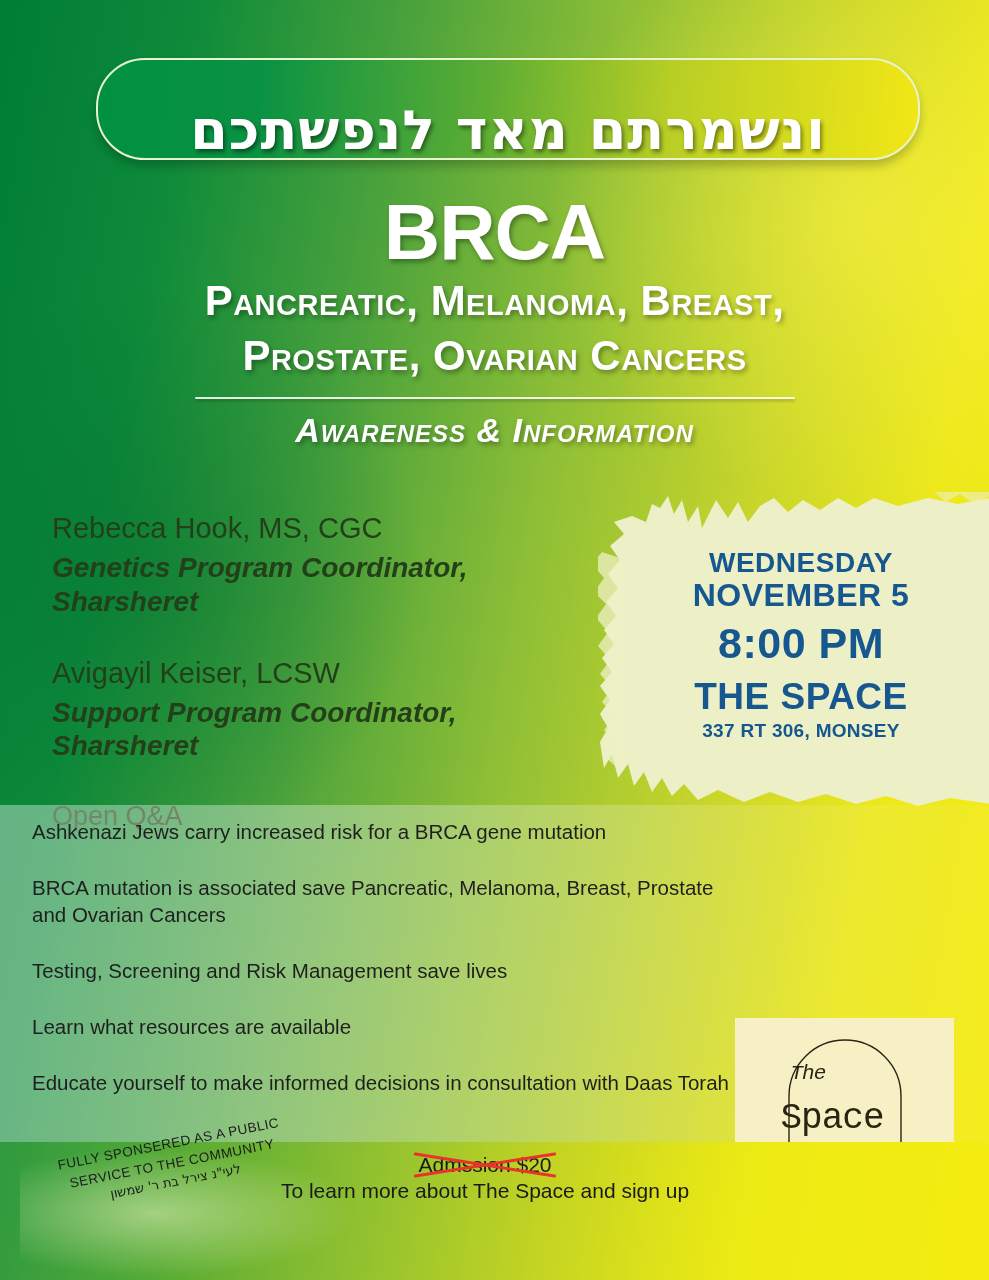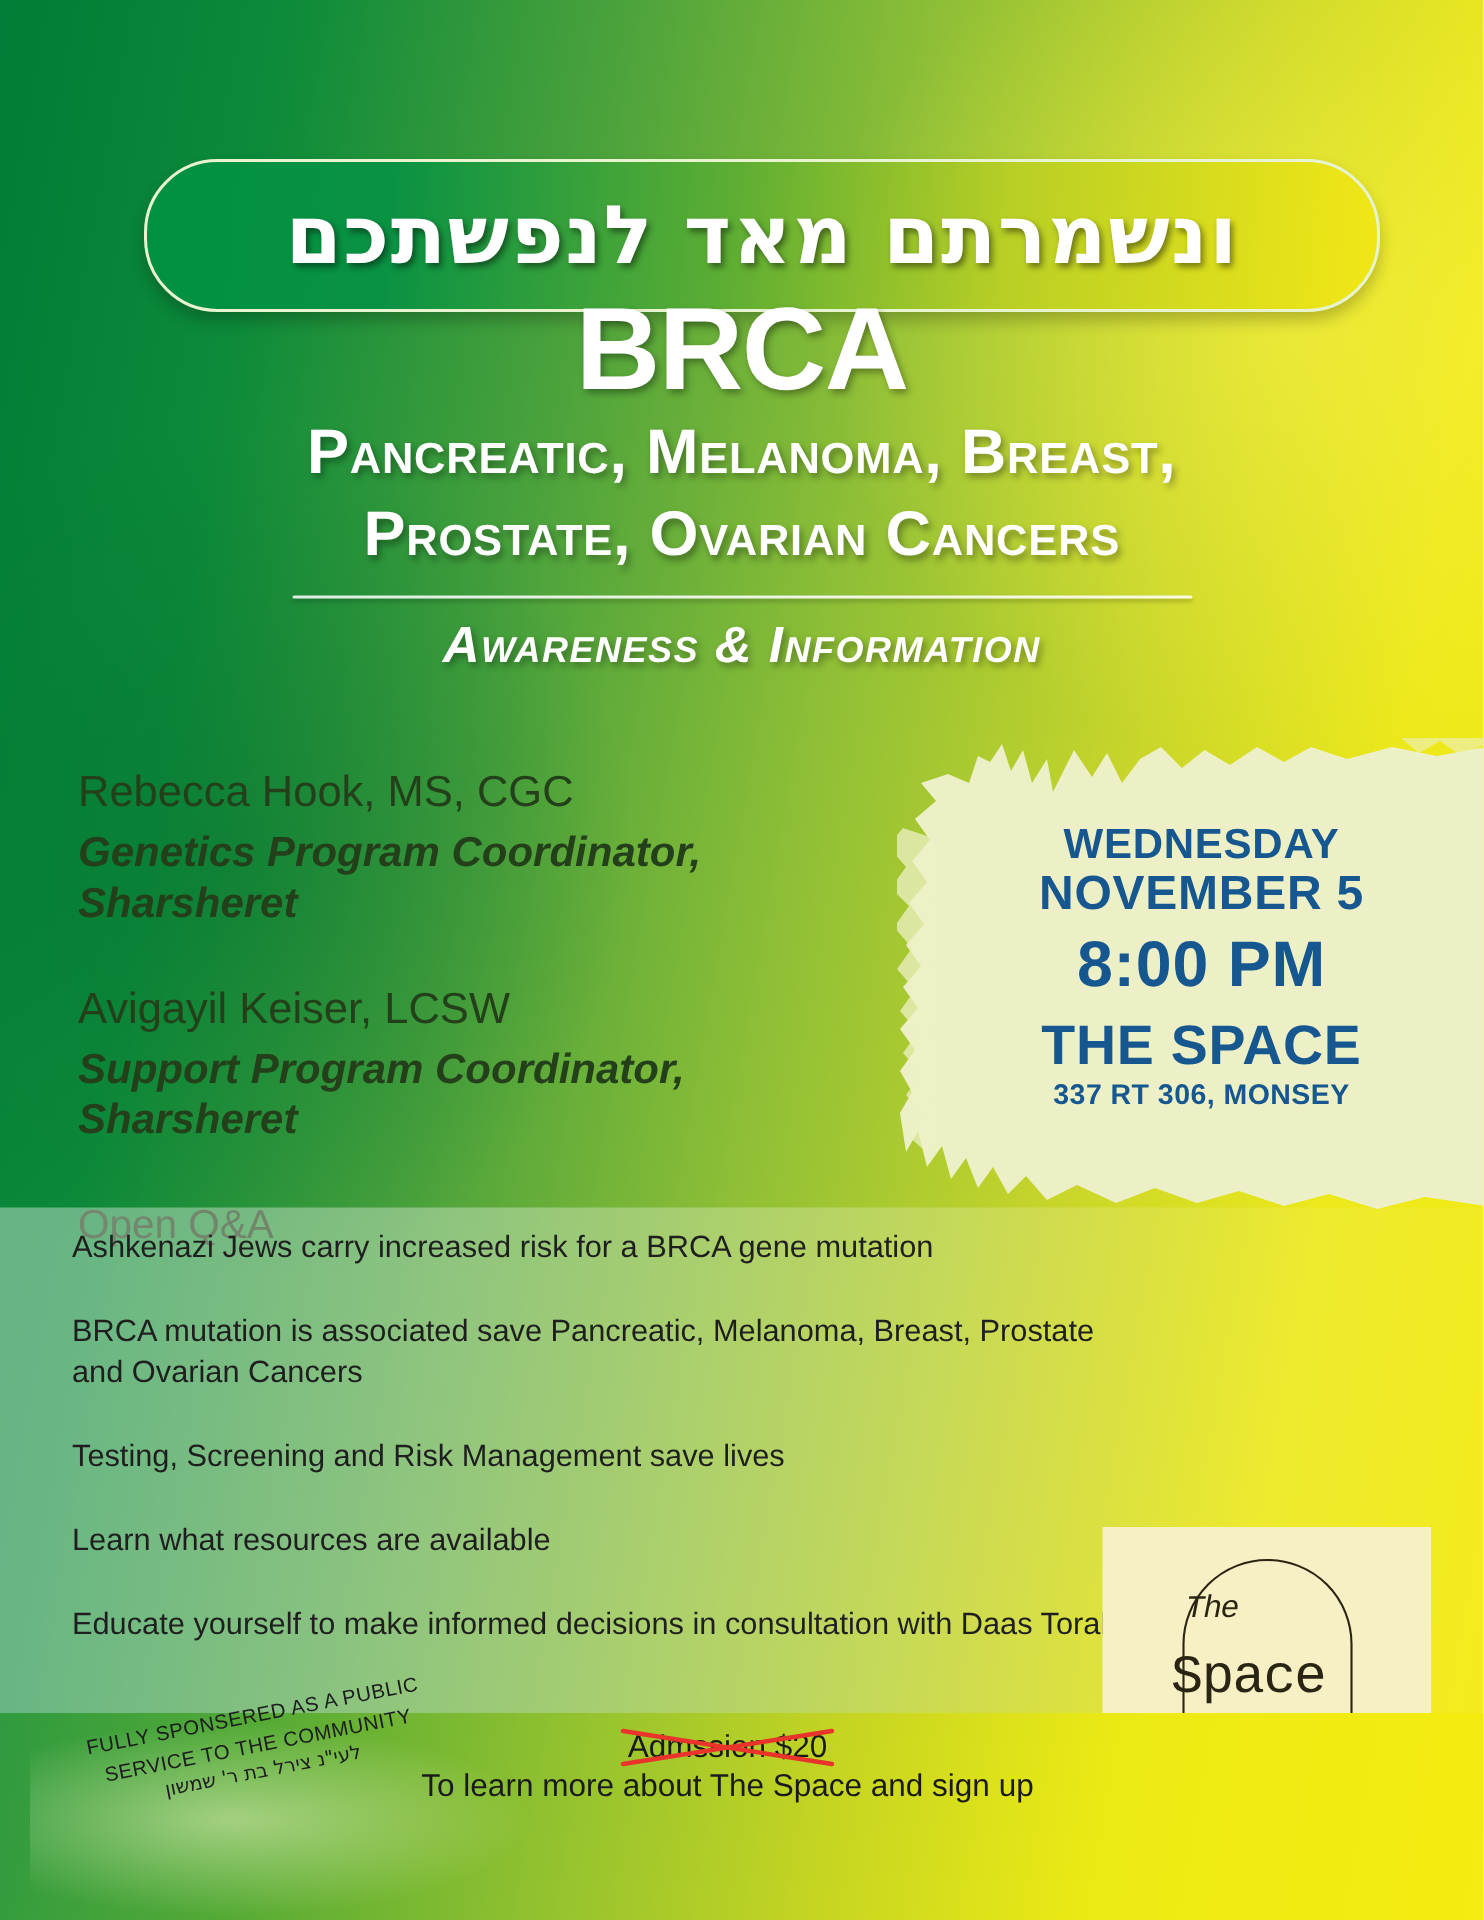--- a/index.html
+++ b/index.html
@@ -21,21 +21,21 @@
   .glowB{position:absolute;left:-12%;top:22%;width:55%;height:45%;
     background:radial-gradient(ellipse at center,rgba(0,110,48,.45),rgba(0,110,48,0) 70%);
     pointer-events:none;}
 
   
   .pill{
     position:absolute;left:96px;top:58px;width:820px;height:98px;
     border-radius:49px;border:2px solid #e8f3d0;
     background:linear-gradient(95deg,#009140 0%,#0a9243 20%,#5fae33 48%,#b9cf25 70%,#f2e716 100%);
     box-shadow:0 6px 10px rgba(0,0,0,.22);
-    display:flex;align-items:center;justify-content:center;margin-top:48px;
+    display:flex;align-items:flex-end;justify-content:center;
   }
   .pill-text{
     direction:rtl;color:#ffffff;font-size:54px;font-weight:700;
     letter-spacing:1px;line-height:1;
     text-shadow:2px 3px 4px rgba(0,0,0,.45);
     font-family:"DejaVu Sans","Liberation Sans",sans-serif;
   }
 
   
   .title-wrap{position:absolute;left:0;top:195px;width:989px;text-align:center;}
@@ -86,21 +86,21 @@
   
   .facts{
     position:absolute;left:0;top:805px;width:989px;height:337px;
     background:linear-gradient(100deg,
       rgba(255,255,255,.38) 0%,
       rgba(255,255,255,.34) 30%,
       rgba(255,255,255,.22) 58%,
       rgba(255,255,255,.10) 78%,
       rgba(255,255,255,.04) 100%);
   }
-  .facts-list{position:absolute;left:48px;top:818px;width:706px;}
+  .facts-list{position:absolute;left:32px;top:818px;width:706px;}
   .fact{color:#1f1f1f;font-size:20.5px;line-height:1.32;margin-bottom:29px;}
 
   
   .bottom-band{
     position:absolute;left:0;top:1142px;width:989px;height:138px;
     background:linear-gradient(100deg,#2f9a3f 0%,#57ab35 18%,#93c22f 38%,#c6d522 56%,#ecea14 74%,#f5ec10 100%);
   }
   .band-glow{position:absolute;left:2%;top:1148px;width:34%;height:130px;
     background:radial-gradient(ellipse at 40% 50%,rgba(230,240,190,.55),rgba(230,240,190,0) 70%);
     pointer-events:none;}

